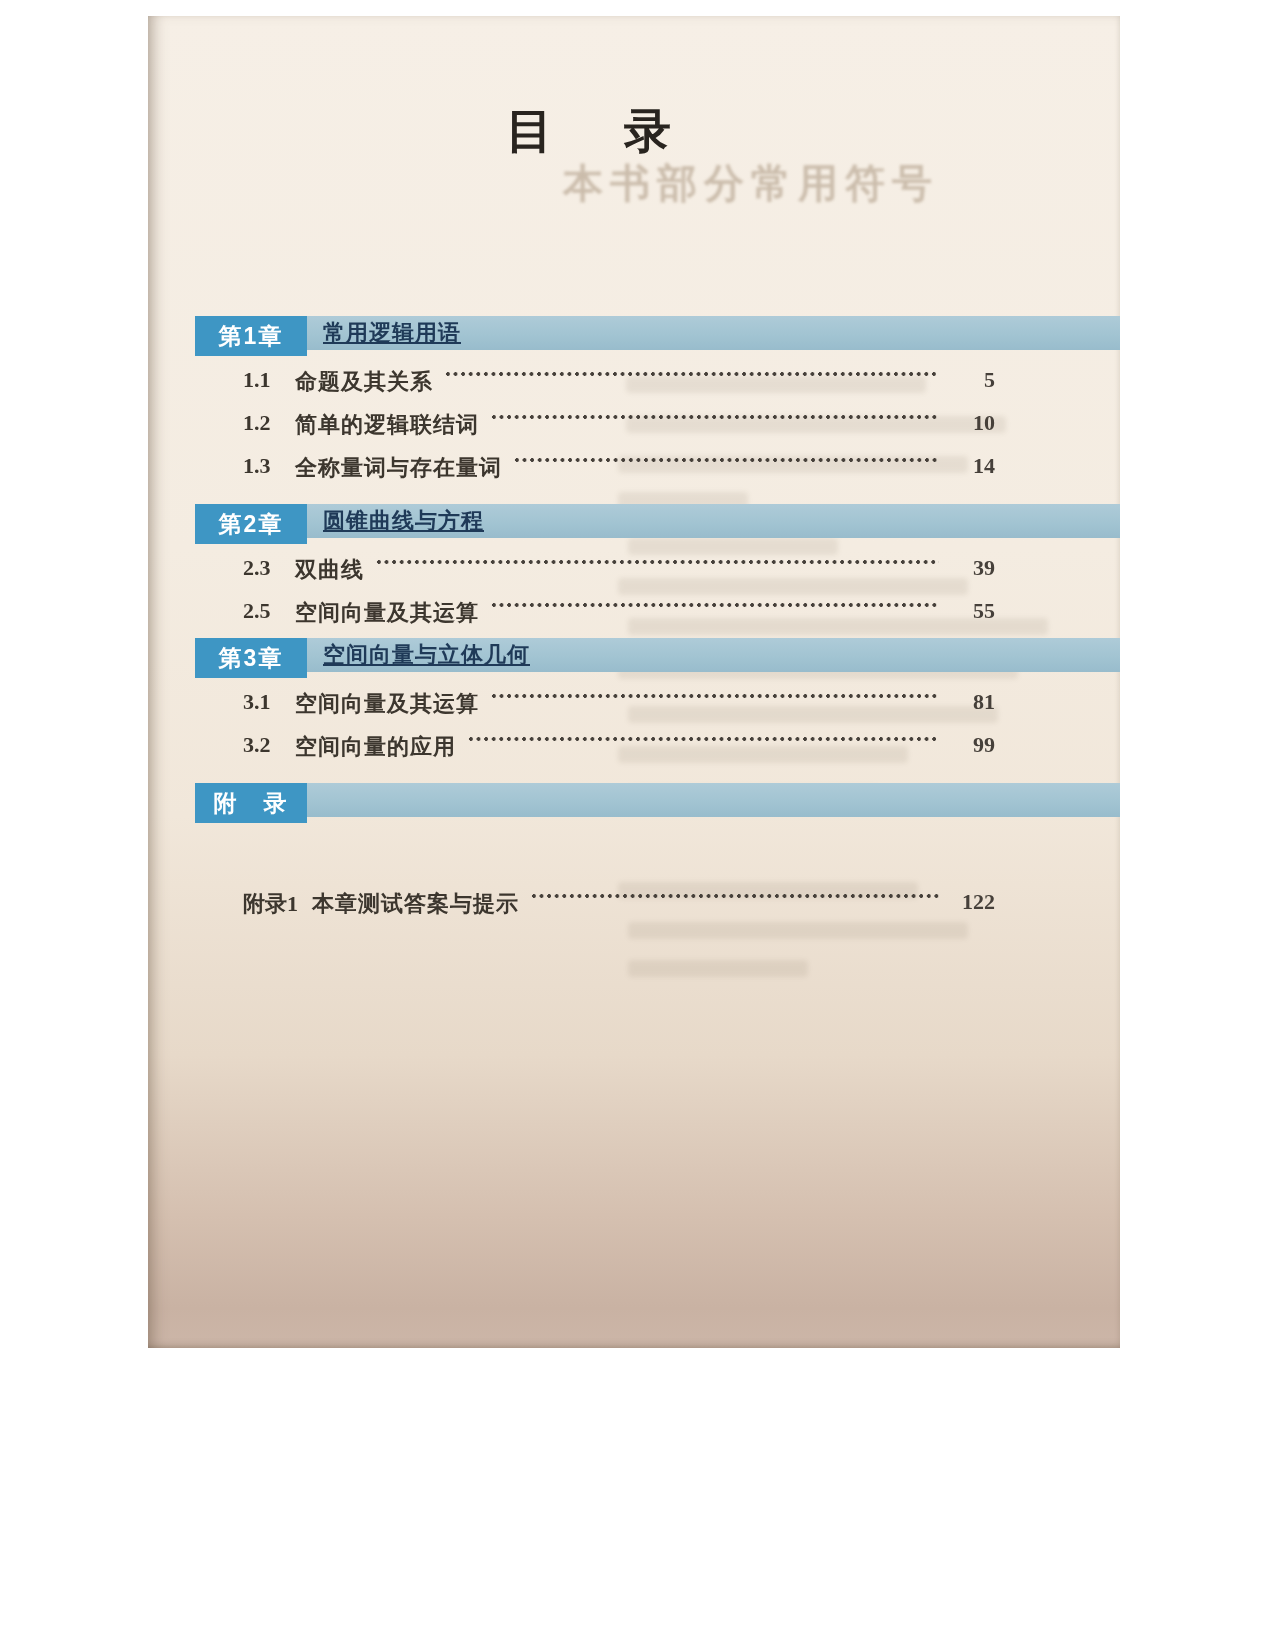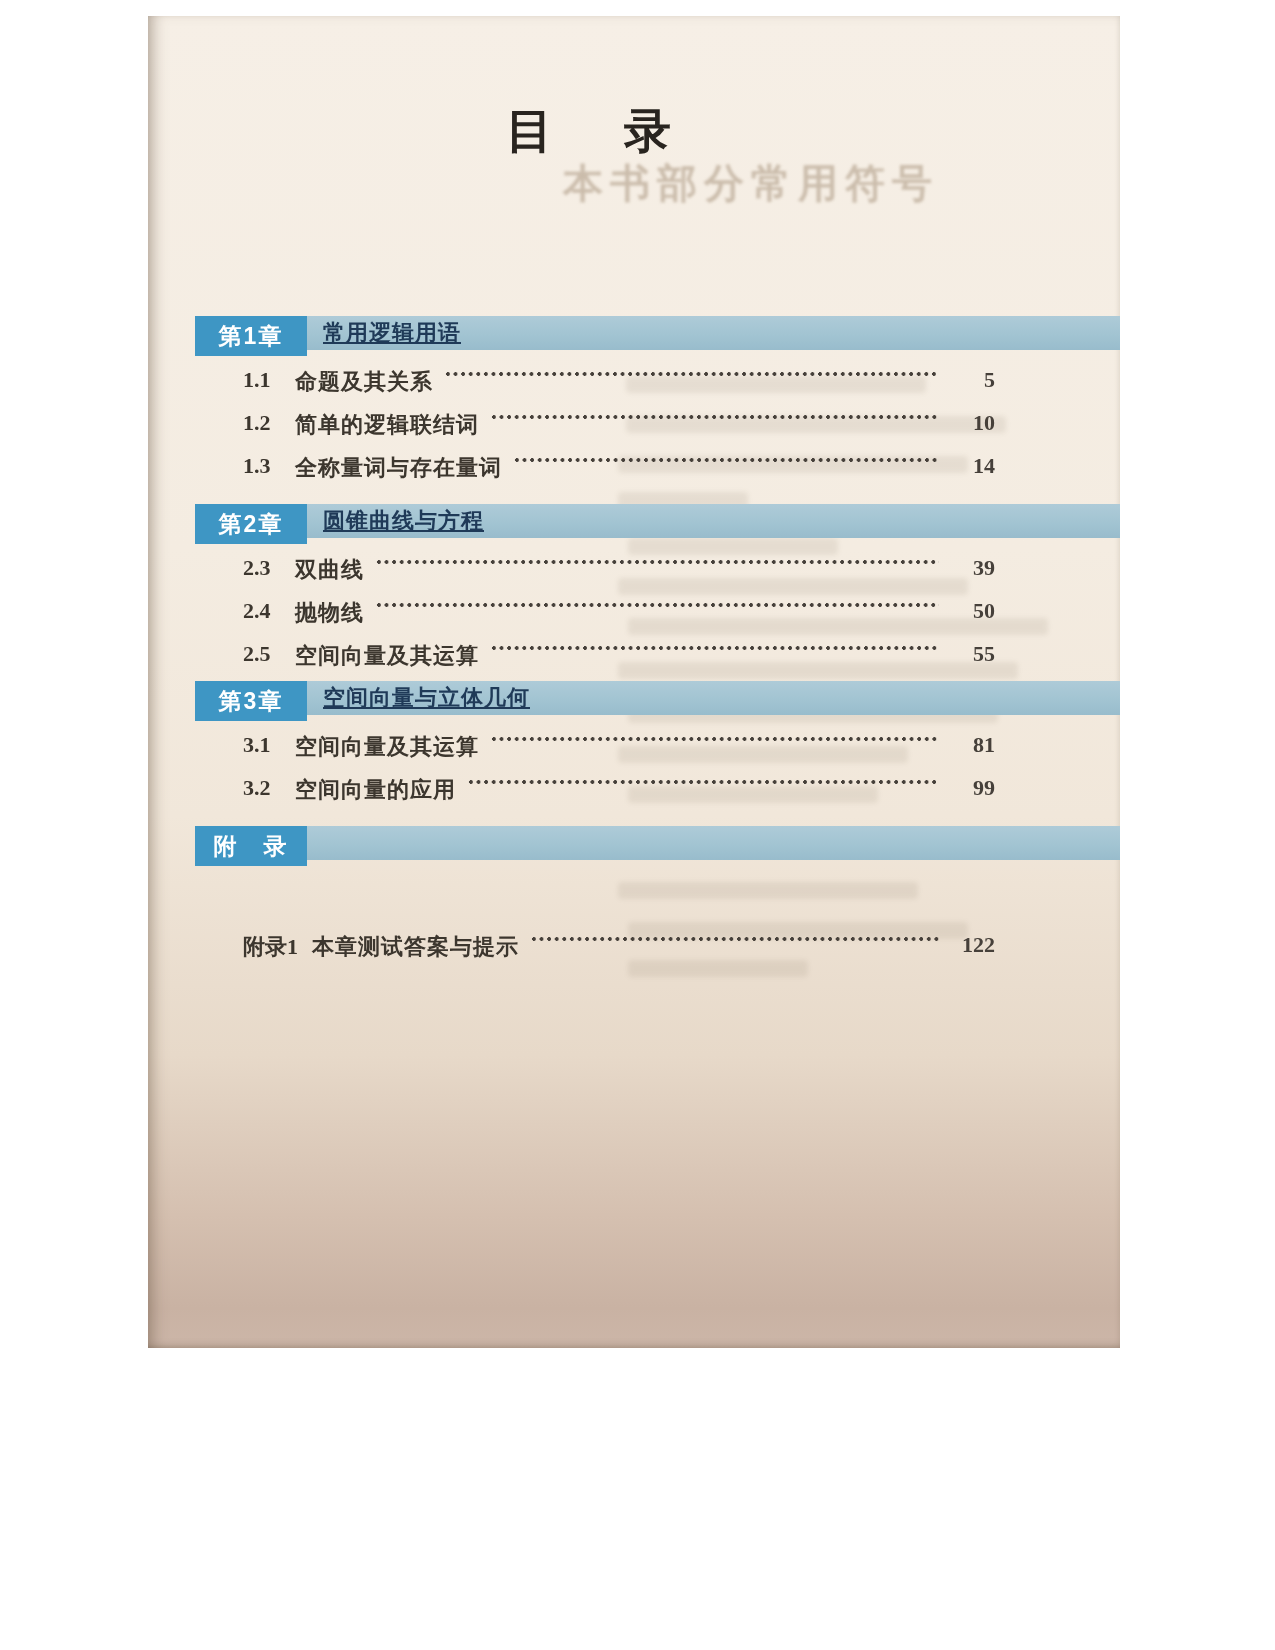--- a/index.html
+++ b/index.html
@@ -140,26 +140,20 @@
           <div class="chapter-box">第2章</div>
           <div class="bar-title">圆锥曲线与方程</div>
         </div>
         <div class="row">
           <div class="num">2.3</div>
           <div class="sec-title">双曲线</div>
           <div class="leader"></div>
           <div class="pagenum">39</div>
         </div>
         <div class="row">
-          <div class="num">2.4</div>
-          <div class="sec-title">抛物线</div>
-          <div class="leader"></div>
-          <div class="pagenum">50</div>
-        </div>
-        <div class="row">
           <div class="num">2.5</div>
           <div class="sec-title">空间向量及其运算</div>
           <div class="leader"></div>
           <div class="pagenum">55</div>
         </div>
       </div>
       <div class="chapter">
         <div class="bar">
           <div class="bar-strip"></div>
           <div class="chapter-box">第3章</div>

